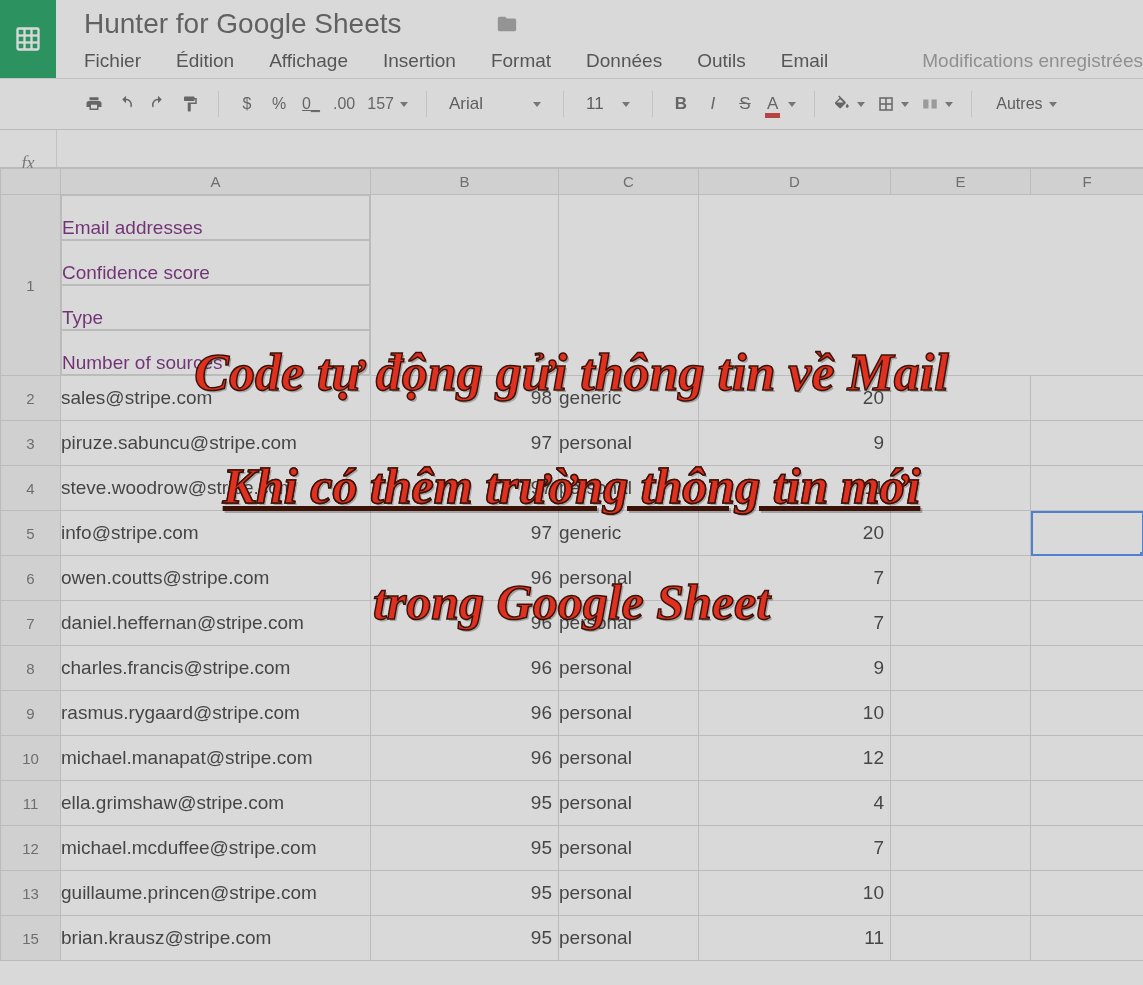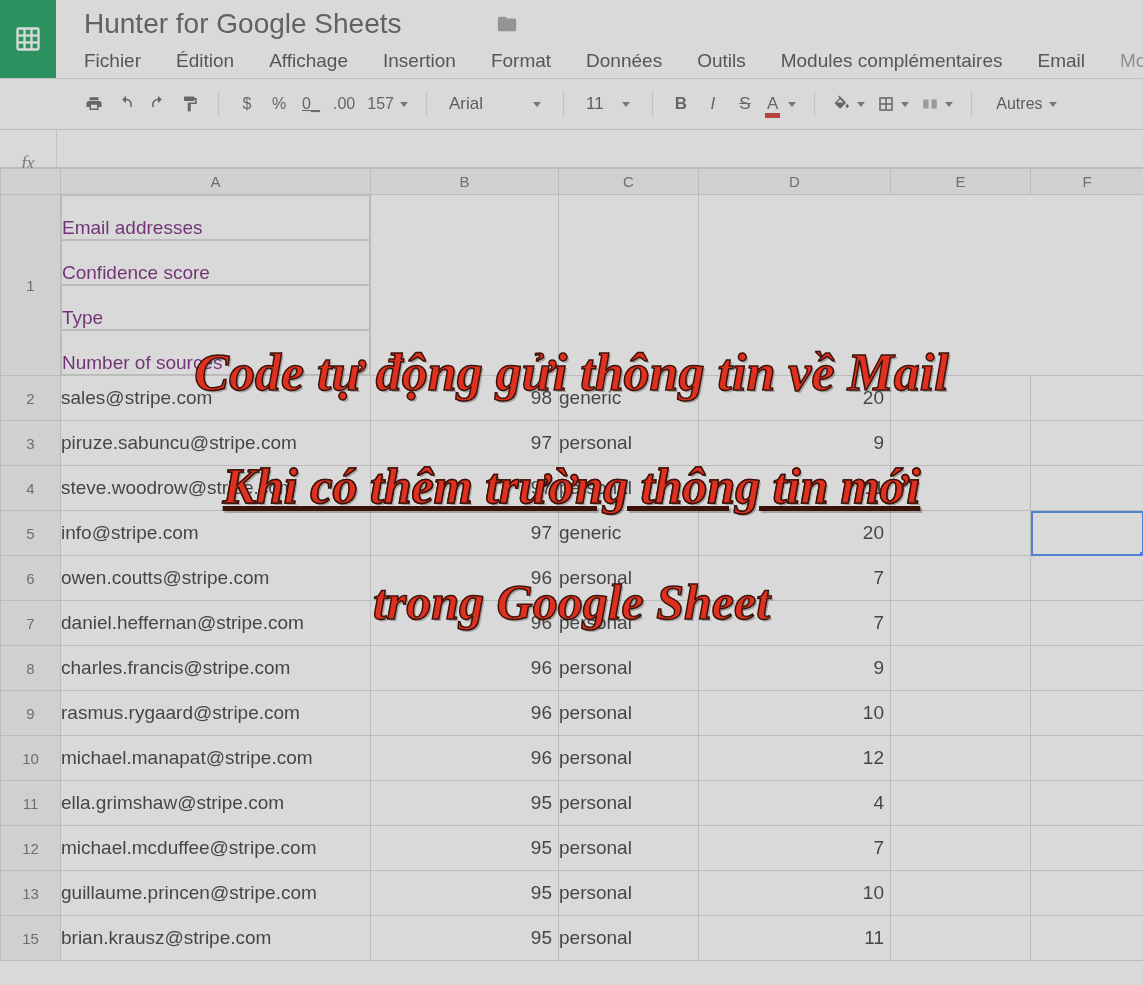--- a/index.html
+++ b/index.html
@@ -287,21 +287,20 @@
       </span>
     </div>
     <div class="menubar">
       <div>Fichier</div>
       <div>Édition</div>
       <div>Affichage</div>
       <div>Insertion</div>
       <div>Format</div>
       <div>Données</div>
       <div>Outils</div>
-      <div>Modules complémentaires</div>
       <div>Email</div>
       <div class="save-status">Modifications enregistrées</div>
     </div>
   </div>
 </div>
 
 <div class="toolbar">
   <span class="tb-btn">
     <svg viewBox="0 0 24 24" fill="#606060">
         <path d="M19 8H5c-1.66 0-3 1.34-3 3v5h4v4h12v-4h4v-5c0-1.66-1.34-3-3-3zM16 18H8v-5h8v5zM18 3H6v4h12V3z"></path>

